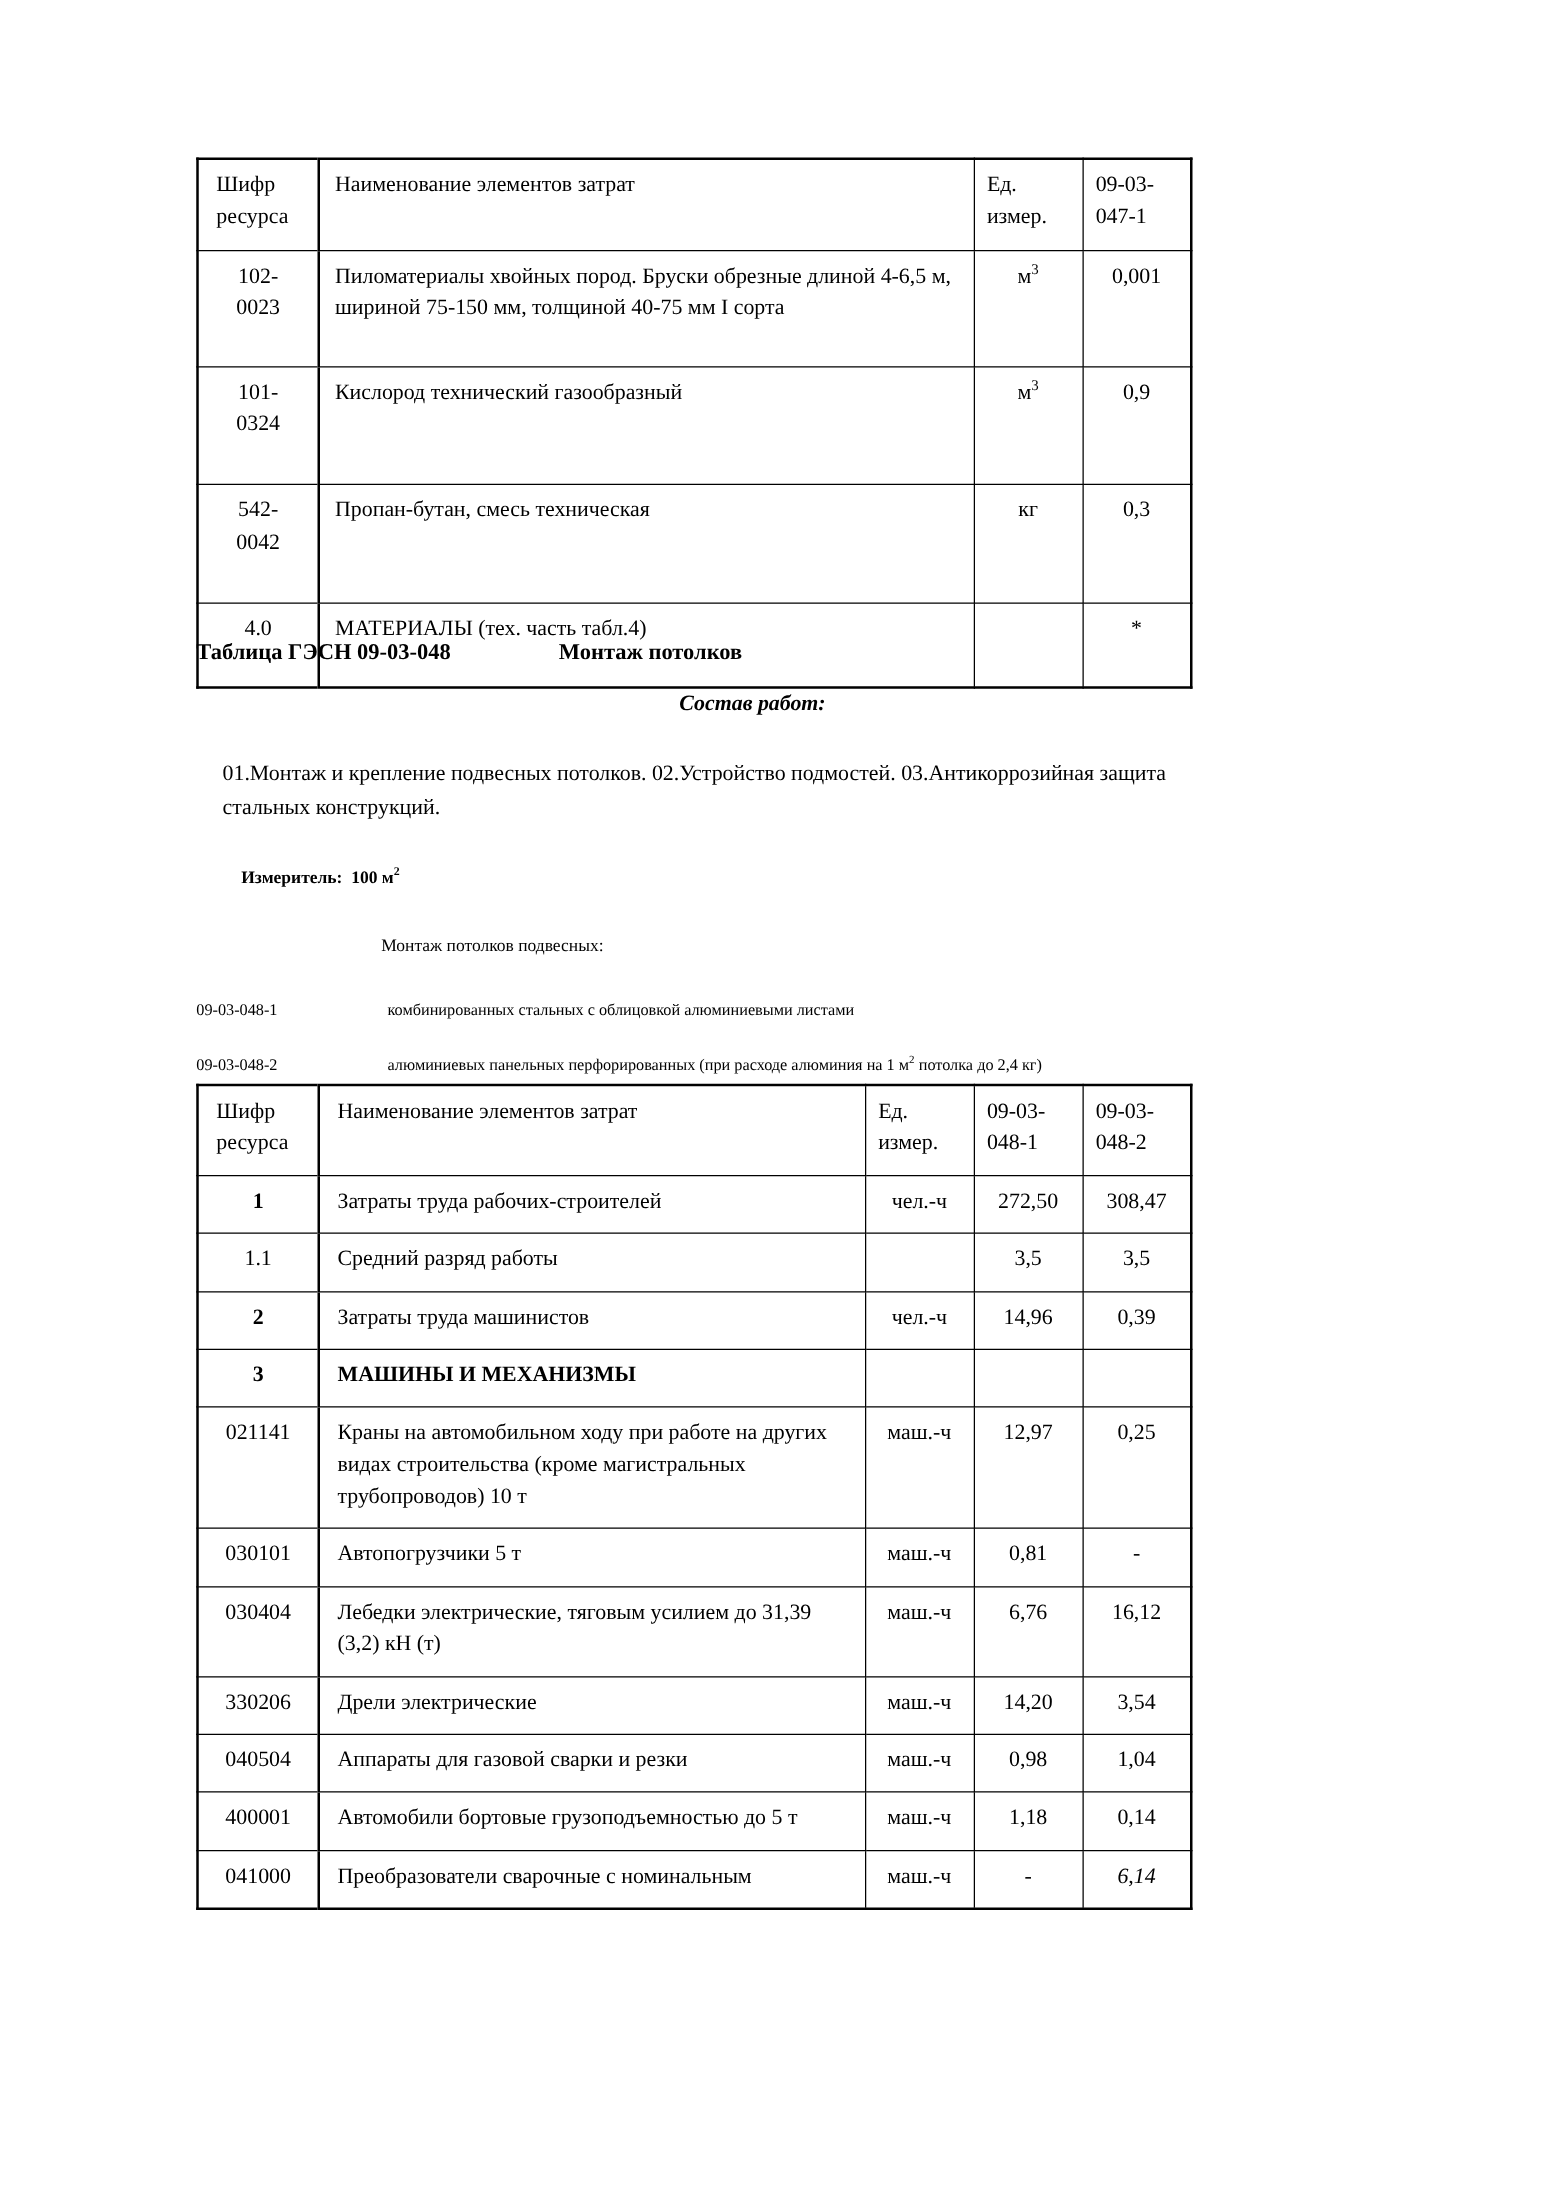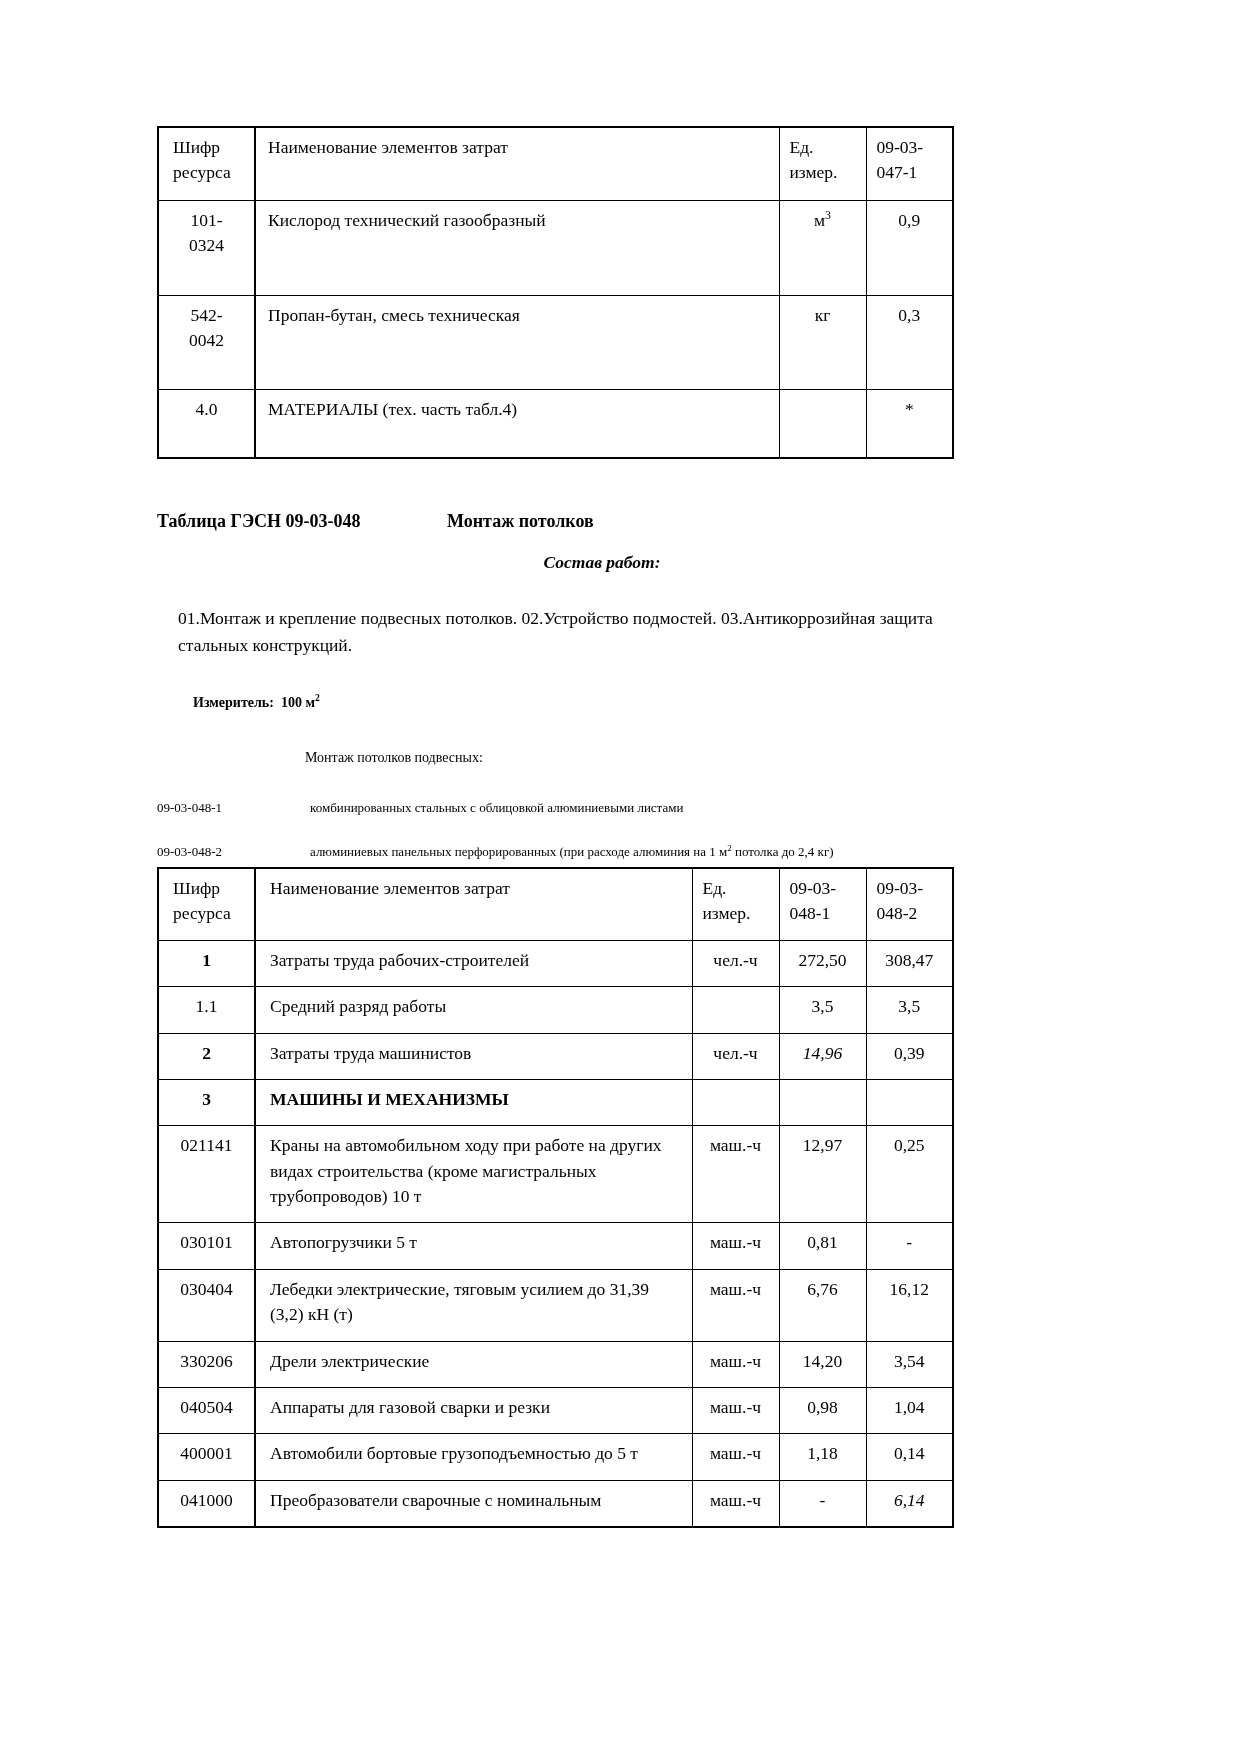--- a/index.html
+++ b/index.html
@@ -148,20 +148,26 @@
           <span>Ед.</span><br>
           <span>измер.</span>
         </td>
         <td class="val" style="text-align:left;padding-left:10px;">
           <span>09-03-</span><br>
           <span>047-1</span>
         </td>
       </tr>
 
 
+      <tr>
+        <td class="code" style="border-top:0;padding-bottom:34px;">102-<br>0023</td>
+        <td class="name" style="border-top:0;padding-bottom:34px;">Пиломатериалы хвойных пород. Бруски обрезные длиной 4-6,5 м, шириной 75-150 мм, толщиной 40-75 мм I сорта</td>
+        <td class="unit" style="border-top:0;"><span>м</span><sup>3</sup></td>
+        <td class="val" style="border-top:0;">0,001</td>
+      </tr>
 
       <tr>
         <td class="code" style="border-top:0;padding-bottom:36px;">101-<br>0324</td>
         <td class="name" style="border-top:0;padding-bottom:36px;">Кислород технический газообразный</td>
         <td class="unit" style="border-top:0;"><span>м</span><sup>3</sup></td>
         <td class="val" style="border-top:0;">0,9</td>
       </tr>
 
       <tr>
         <td class="code" style="border-top:0;padding-bottom:36px;">542-<br>0042</td>
@@ -251,21 +257,21 @@
         <td class="name" style="border-top:0;">Средний разряд работы</td>
         <td class="unit" style="border-top:0;"></td>
         <td class="val" style="border-top:0;">3,5</td>
         <td class="val" style="border-top:0;">3,5</td>
       </tr>
 
       <tr>
         <td class="code bold" style="border-top:0;">2</td>
         <td class="name" style="border-top:0;">Затраты труда машинистов</td>
         <td class="unit" style="border-top:0;">чел.-ч</td>
-        <td class="val" style="border-top:0;font-style:italic;">14,96</td>
+        <td class="val" style="border-top:0;">14,96</td>
         <td class="val" style="border-top:0;">0,39</td>
       </tr>
 
       <tr class="thickline">
         <td class="code bold">3</td>
         <td class="name bold">МАШИНЫ И МЕХАНИЗМЫ</td>
         <td class="unit"></td>
         <td class="val"></td>
         <td class="val"></td>
       </tr>

